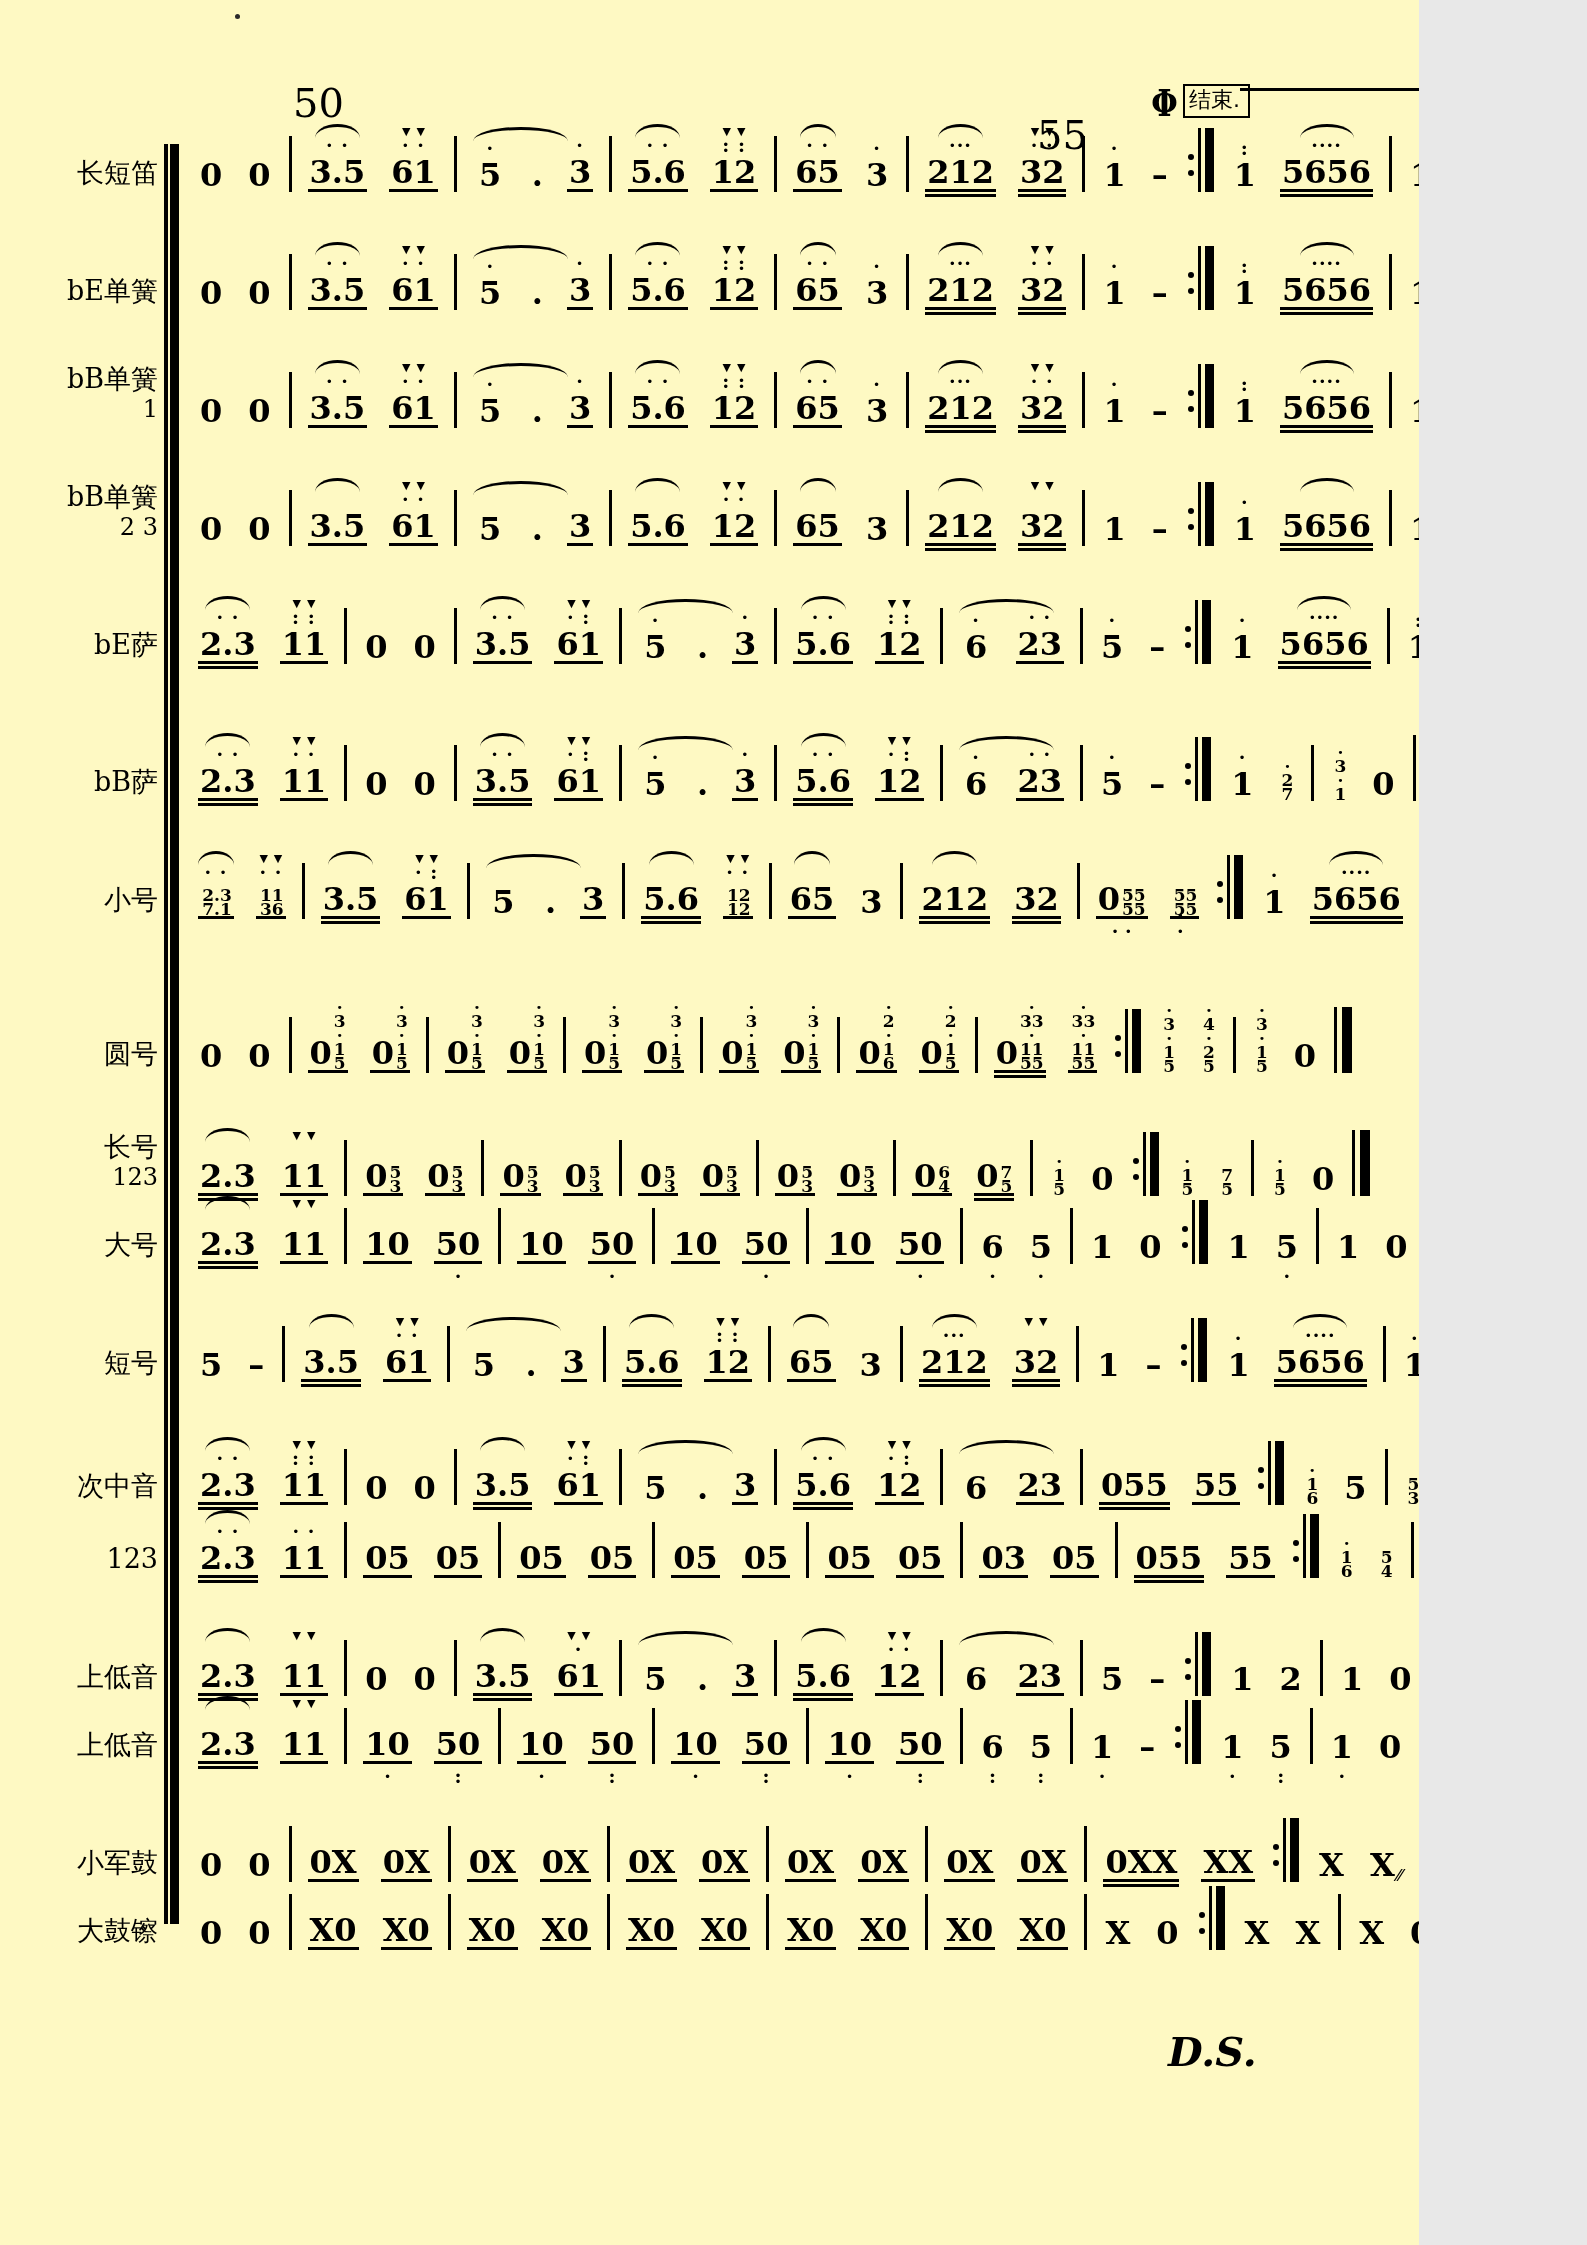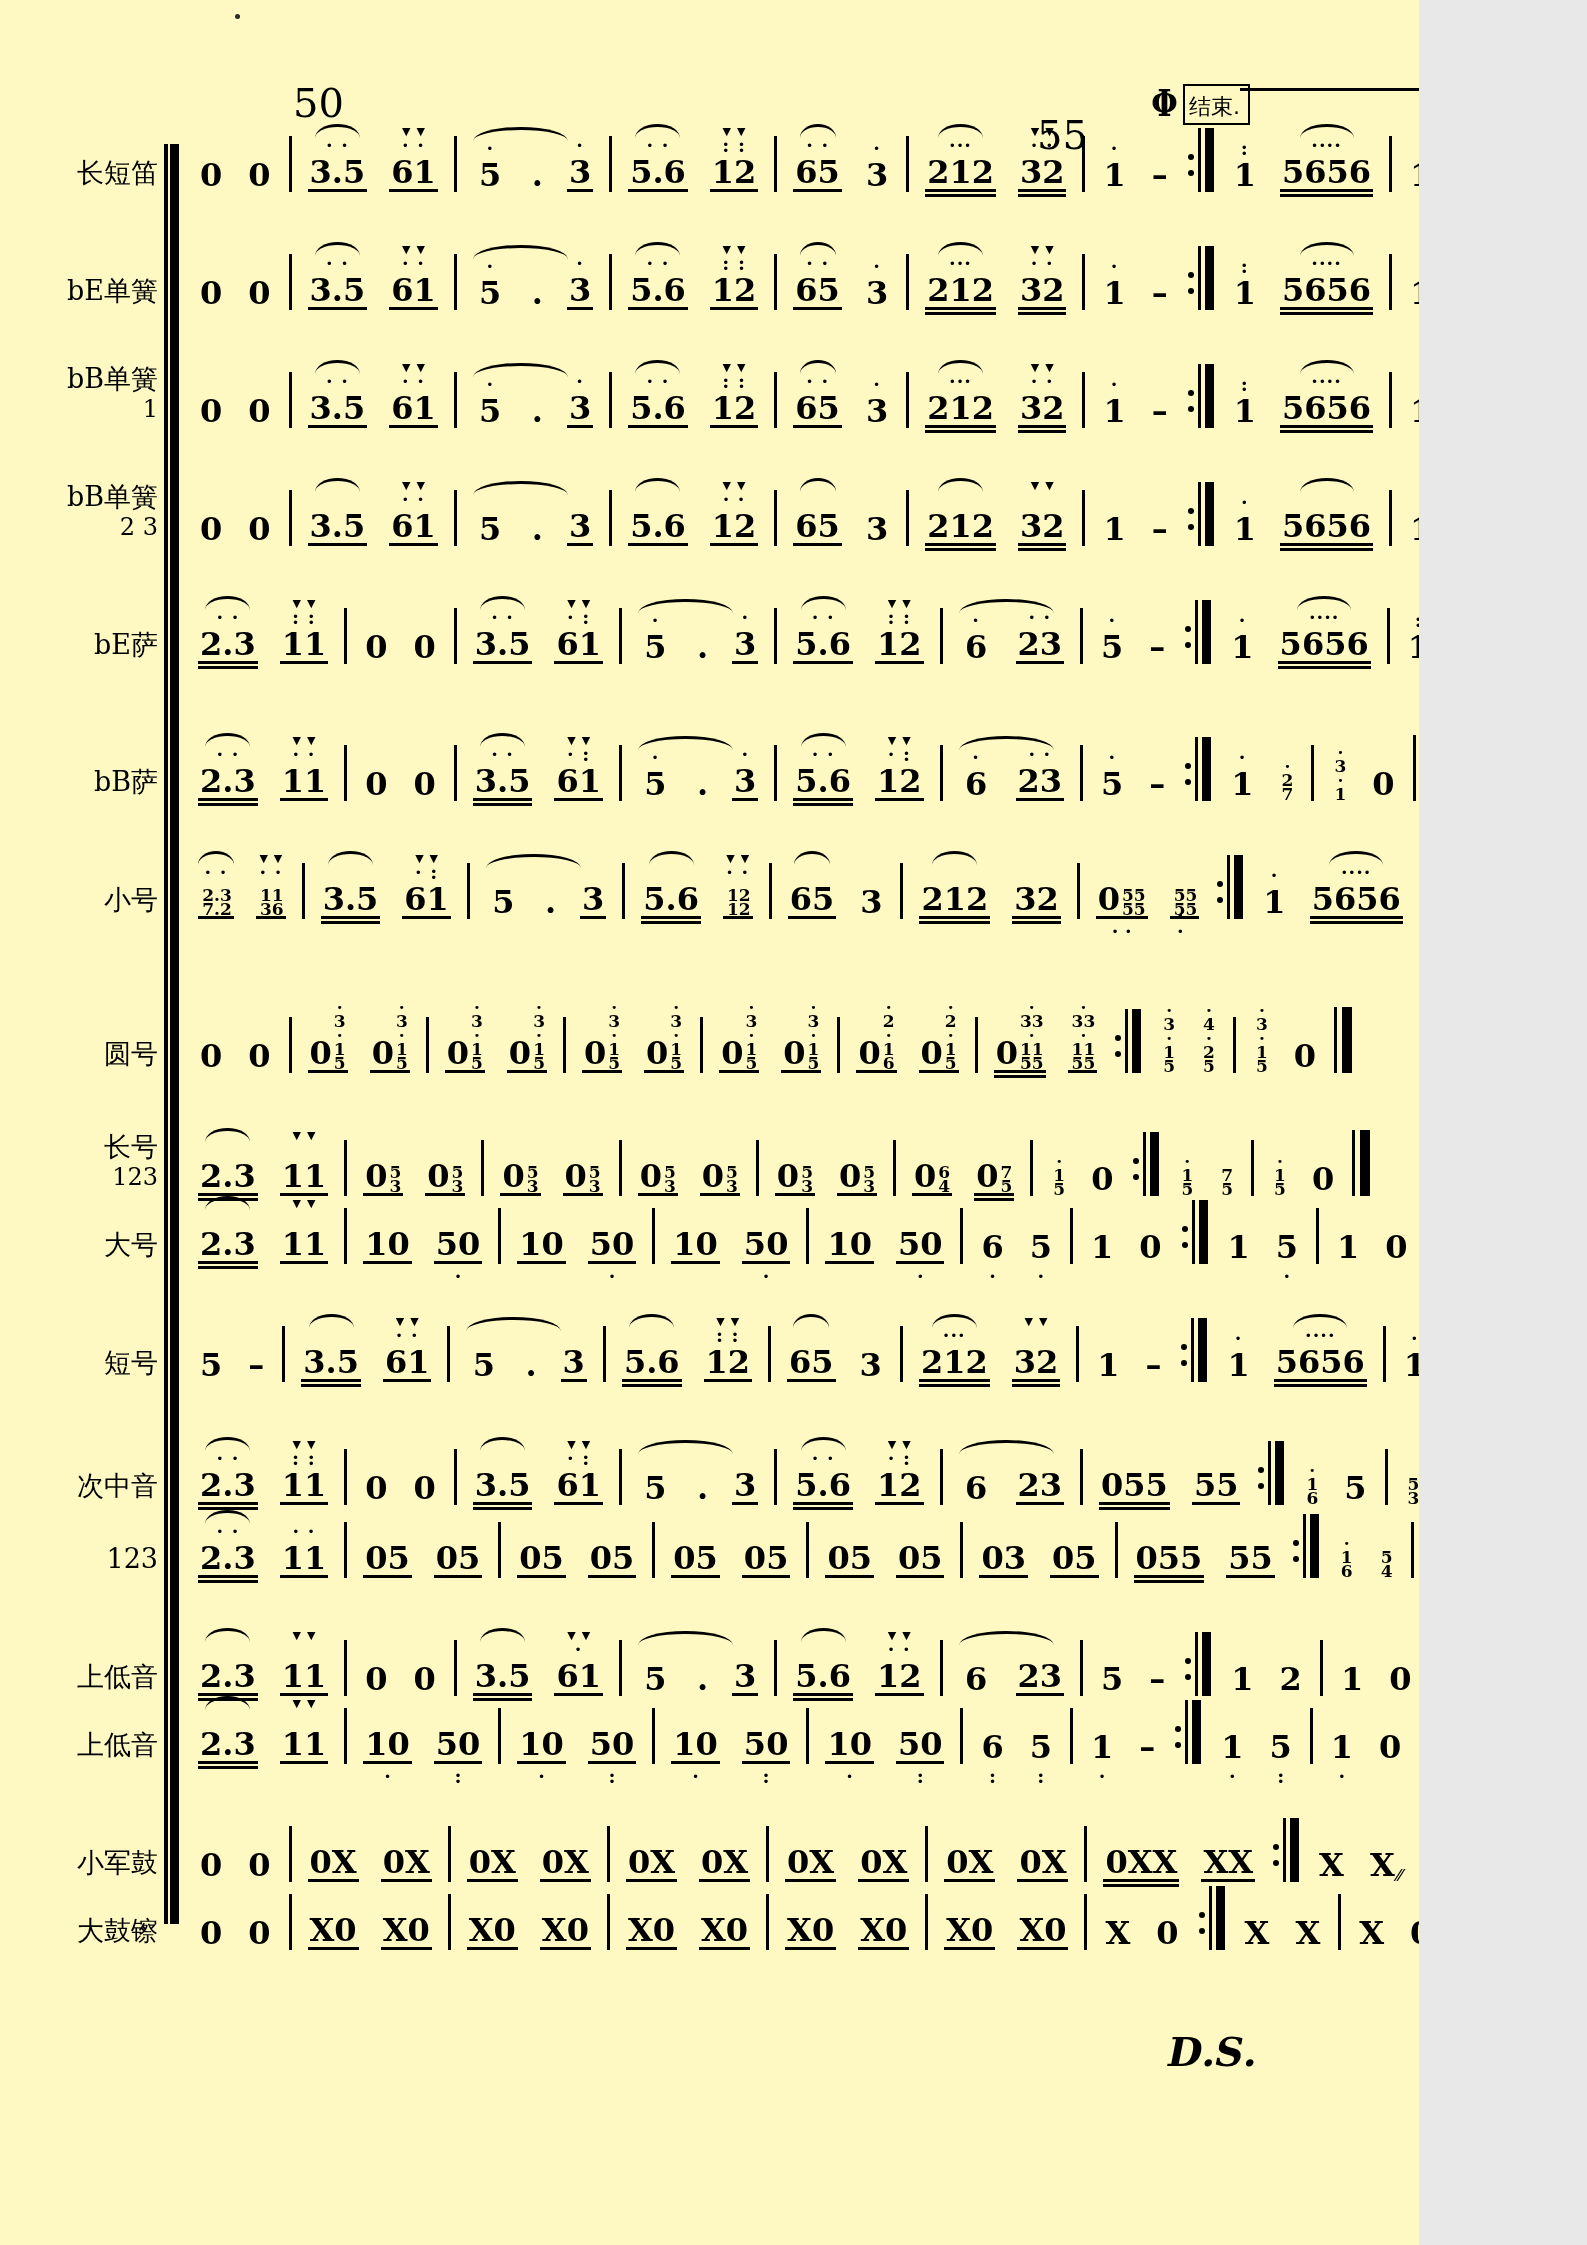--- a/index.html
+++ b/index.html
@@ -4,21 +4,21 @@
 <style>
   html,body{margin:0;padding:0;background:#e8e8e8;}
   .page{position:relative;width:1419px;height:2245px;background:#fef9c3;overflow:hidden;
         font-family:"DejaVu Serif", serif;color:#000;}
   .speck{position:absolute;left:235px;top:14px;width:5px;height:5px;border-radius:50%;background:#2a2a2a;}
   .mnum{position:absolute;font-size:40px;font-family:"DejaVu Serif",serif;}
   .m50{left:293px;top:80px;}
   .m55{left:1037px;top:112px;}
   .coda-wrap{position:absolute;left:1148px;top:84px;display:flex;align-items:flex-start;}
   .coda-sym{font-size:38px;line-height:38px;font-weight:bold;transform:scaleX(.8);}
-  .ending-box{border:2px solid #000;font-size:22px;line-height:26px;padding:8px 8px 3px 4px;margin-left:2px;
+  .ending-box{border:2px solid #000;font-size:22px;line-height:26px;padding:1px 8px 3px 4px;margin-left:2px;
               font-family:"DejaVu Sans",sans-serif;}
   .ending-bracket{position:absolute;left:1240px;top:88px;width:220px;height:16px;
                   border-top:3px solid #000;border-right:3px solid #000;}
   .score{position:absolute;left:18px;top:118px;}
   .sysline{position:absolute;left:146px;top:26px;bottom:26px;width:15px;}
   .sysline::before{content:"";position:absolute;left:0;top:0;bottom:0;width:4px;background:#000;}
   .sysline::after{content:"";position:absolute;right:0;top:0;bottom:0;width:9px;background:#000;}
   .staffrow{display:flex;align-items:flex-end;margin-top:44px;}
   .staffrow.tight{margin-top:-6px;}
   .staffrow:first-child{margin-top:0;}
@@ -1261,21 +1261,21 @@
           <div class="music">
             <div class="measure">
               <div class="tok">
                 <div class="topline">
                   <div class="slur" style="width: 36px;"></div>
                 </div>
                 <div class="dotline">· ·</div>
                 <div class="mainrow u1">
                   <span class="stack">
                     <span class="sitem">2.3</span>
-                    <span class="sitem">7.2</span>
+                    <span class="sitem">7.1</span>
                   </span>
                 </div>
               </div>
               <div class="tok">
                 <div class="topline">
                   <div class="acc">▼▼</div>
                 </div>
                 <div class="dotline">· ·</div>
                 <div class="mainrow u1">
                   <span class="stack">

